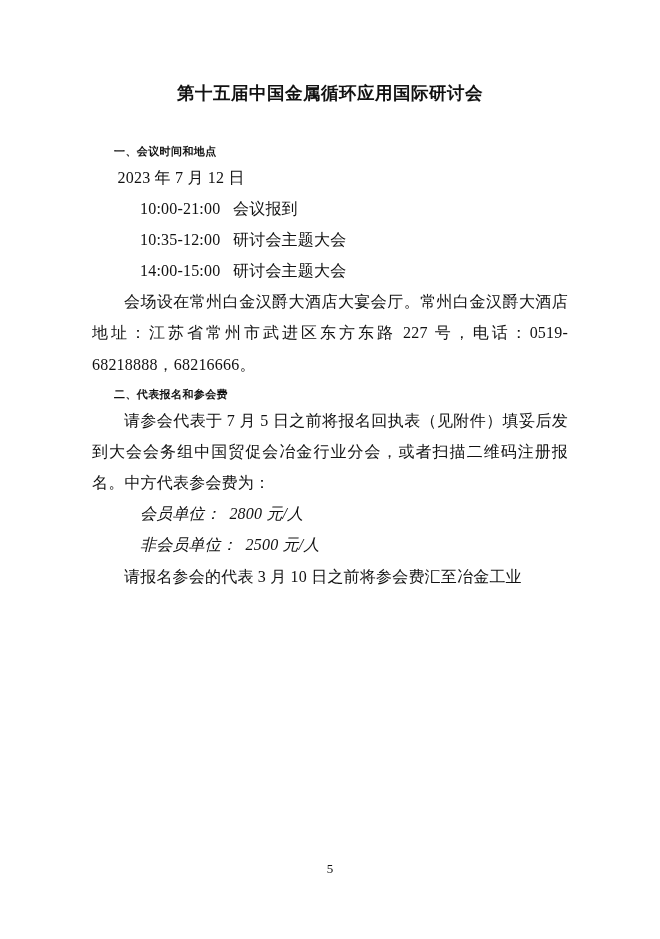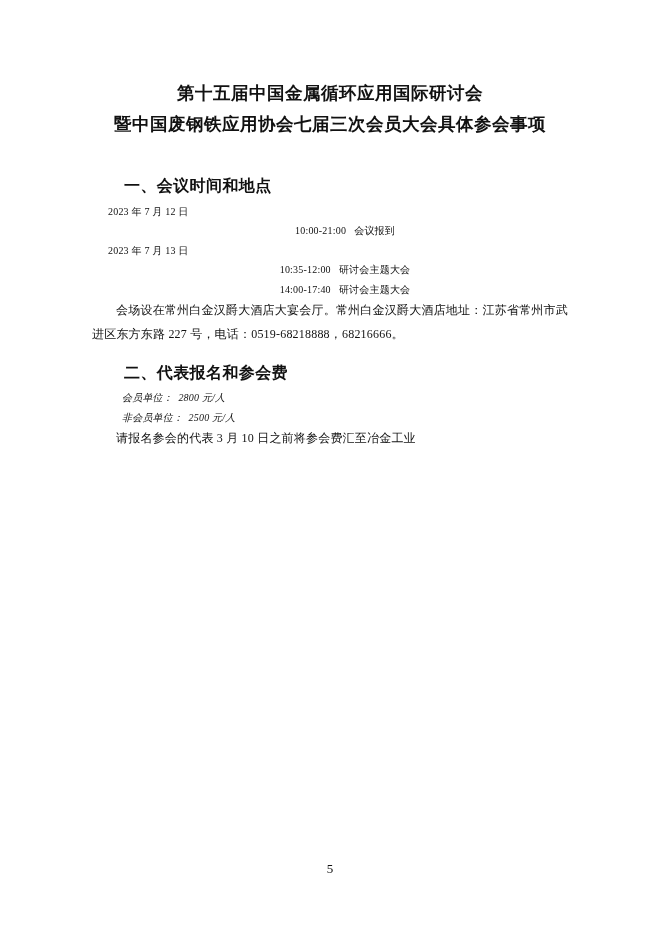--- a/index.html
+++ b/index.html
@@ -27,48 +27,47 @@
     font-weight: bold;
     font-size: 17.5px;
     line-height: 1.75;
     letter-spacing: 0.5px;
   }
   .title-line {
     white-space: nowrap;
   }
   .section-heading {
     font-weight: bold;
-    font-size: 16px;
+    font-size: 11px;
     line-height: 1.9;
     margin-top: 22px;
     text-indent: 2em;
     letter-spacing: 0.4px;
   }
   .section-heading.tight {
-    margin-top: 12px;
+    margin-top: 4px;
   }
   .para {
-    font-size: 12px;
+    font-size: 16px;
     line-height: 1.95;
     text-indent: 2em;
     text-align: justify;
     letter-spacing: 0.2px;
   }
   .line {
-    font-size: 10px;
+    font-size: 16px;
     line-height: 1.95;
     letter-spacing: 0.2px;
     white-space: pre;
   }
   .line.ind1 {
     padding-left: 1.6em;
   }
   .line.ind2 {
     padding-left: 3.0em;
-    text-align: center;
   }
   .line.ind-fee {
     padding-left: 3.0em;
     font-style: italic;
   }
   .gap-md { height: 10px; }
   .page-number {
     position: absolute;
     left: 0;
     right: 0;
@@ -79,37 +78,36 @@
     color: #111111;
   }
 </style>
 </head>
 <body>
 
 <div class="page">
 
   <div class="title-block">
     <div class="title-line">第十五届中国金属循环应用国际研讨会</div>
-    <div class="title-line">暨中国废钢铁应用协会七届三次会员大会具体参会事项</div>
   </div>
 
   <div class="gap-md"></div>
 
   <div class="section">
     <div class="section-heading">一、会议时间和地点</div>
     <div class="line ind1">2023 年 7 月 12 日</div>
     <div class="line ind2">10:00-21:00   会议报到</div>
-    <div class="line ind1">2023 年 7 月 13 日</div>
     <div class="line ind2">10:35-12:00   研讨会主题大会</div>
-    <div class="line ind2">14:00-17:40   研讨会主题大会</div>
+    <div class="line ind2">14:00-15:00   研讨会主题大会</div>
     <div class="para">会场设在常州白金汉爵大酒店大宴会厅。常州白金汉爵大酒店地址：江苏省常州市武进区东方东路 227 号，电话：0519-68218888，68216666。</div>
   </div>
 
   <div class="section">
     <div class="section-heading tight">二、代表报名和参会费</div>
+    <div class="para">请参会代表于 7 月 5 日之前将报名回执表（见附件）填妥后发到大会会务组中国贸促会冶金行业分会，或者扫描二维码注册报名。中方代表参会费为：</div>
     <div class="line ind-fee">会员单位：  2800 元/人</div>
     <div class="line ind-fee">非会员单位：  2500 元/人</div>
     <div class="para">请报名参会的代表 3 月 10 日之前将参会费汇至冶金工业</div>
   </div>
 
   <div class="page-number">5</div>
 
 </div>
 
 </body></html>

